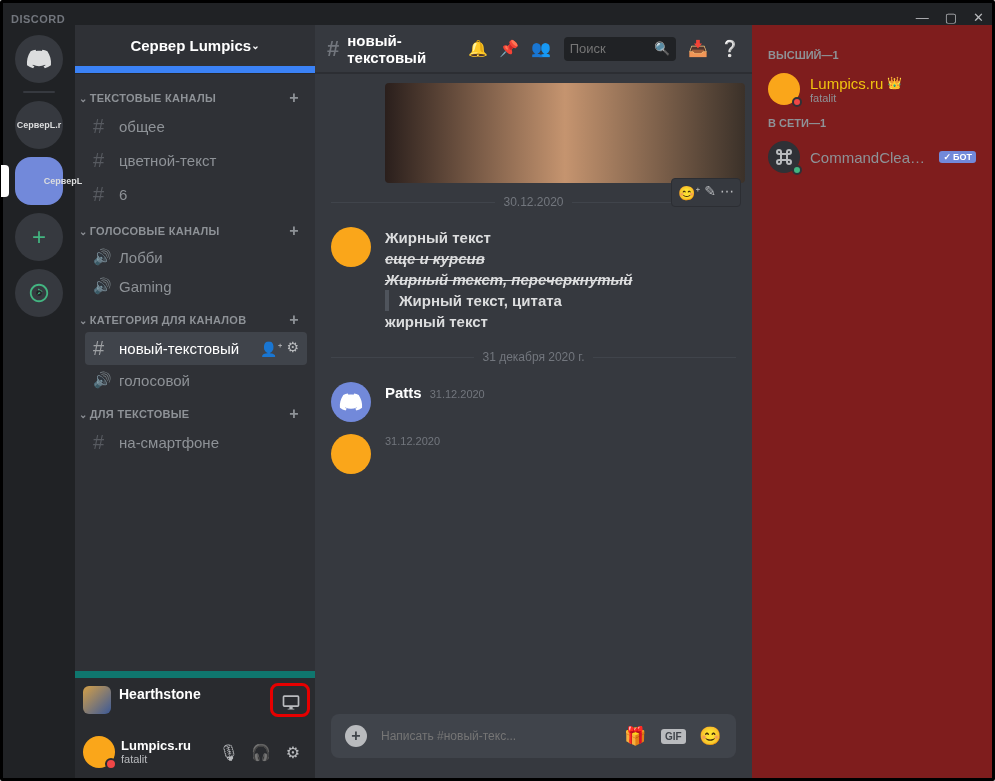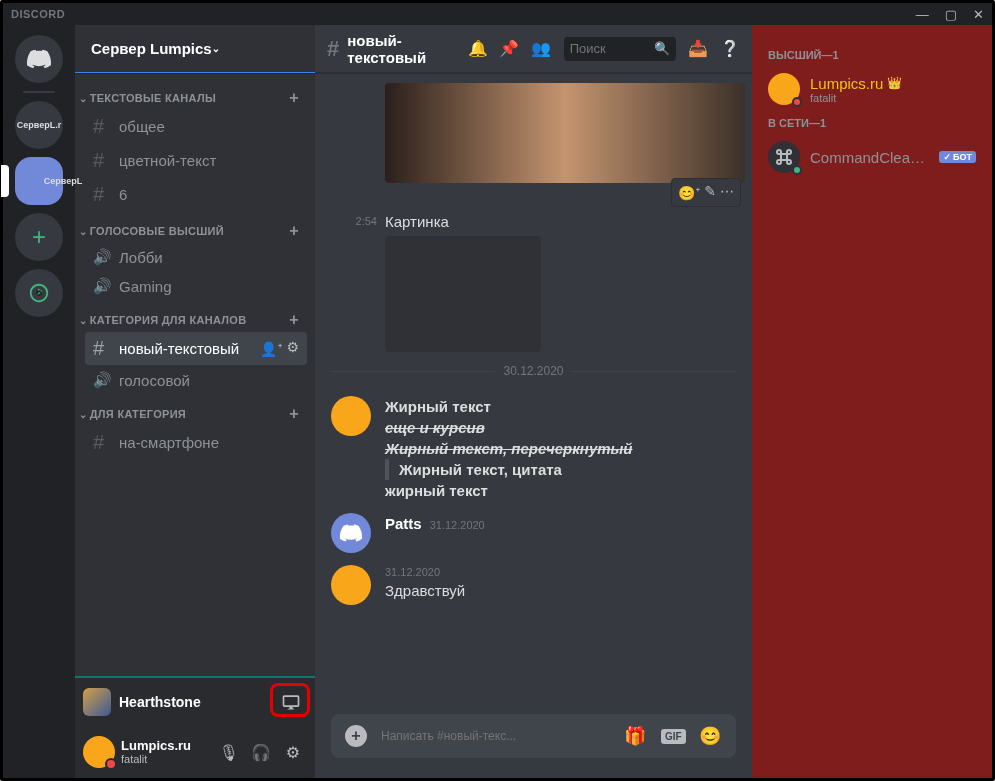--- a/index.html
+++ b/index.html
@@ -1,51 +1,51 @@
 <!DOCTYPE html>
 <html><head>
 <meta charset="utf-8">
 <style>
 * { margin: 0; padding: 0; box-sizing: border-box; font-family: "Whitney", "Helvetica Neue", Helvetica, Arial, sans-serif; }
 body { background: #fff; width: 995px; height: 781px; overflow: hidden; position: relative; }
 .outer-frame { border: 3px solid #000; width: 995px; height: 781px; background: #000; border-radius: 2px; }
-.title-bar { height: 22px; background: #202225; display: flex; align-items: center; justify-content: space-between; padding: 0 8px; }
+.title-bar { height: 22px; background: #202225; display: flex; align-items: flex-end; justify-content: space-between; padding: 0 8px; }
 .title-text { color: #72767d; font-size: 11px; font-weight: 700; letter-spacing: 0.5px; }
 .win-controls { display: flex; gap: 16px; color: #b9bbbe; font-size: 13px; }
 .win-controls span { cursor: pointer; }
 .app { display: flex; height: calc(100% - 22px); background: #36393f; }
 
 
 .server-col { width: 72px; background: #202225; display: flex; flex-direction: column; align-items: center; padding-top: 10px; gap: 8px; }
 .server-pill { width: 48px; height: 48px; border-radius: 50%; background: #36393f; display: flex; align-items: center; justify-content: center; cursor: pointer; position: relative; }
 .server-pill.active { border-radius: 16px; background: #7289da; padding-left: 48px; }
 .server-pill.home svg { width: 26px; height: 26px; fill: #dcddde; }
 .server-pill.label { font-size: 9px; color: #dcddde; font-weight: 600; }
 .server-pill.add { color: #43b581; font-size: 24px; }
 .server-pill.explore { color: #43b581; }
 .server-sep { width: 32px; height: 2px; background: #36393f; border-radius: 1px; }
 .active-indicator { position: absolute; left: -14px; top: 8px; width: 8px; height: 32px; background: #fff; border-radius: 0 4px 4px 0; }
 
 
 .channel-col { width: 240px; background: #2f3136; display: flex; flex-direction: column; }
-.server-header { height: 48px; border-bottom: 1px solid #3b82f6; display: flex; align-items: center; justify-content: flex-start; padding: 0 16px; color: #fff; font-weight: 600; font-size: 15px; cursor: pointer; box-shadow: 0 1px 0 rgba(4,4,5,0.2); }
+.server-header { height: 48px; border-bottom: 7px solid #3b82f6; display: flex; align-items: center; justify-content: center; padding: 0 16px; color: #fff; font-weight: 600; font-size: 15px; cursor: pointer; box-shadow: 0 1px 0 rgba(4,4,5,0.2); }
 .channel-scroll { flex: 1; overflow-y: auto; padding: 6px 8px 0 2px; }
 .category { display: flex; align-items: center; justify-content: space-between; padding: 10px 8px 2px 2px; color: #8e9297; font-size: 11px; font-weight: 700; letter-spacing: 0.3px; cursor: pointer; }
 .category-title { display: flex; align-items: center; gap: 2px; }
 .category .add { color: #8e9297; font-size: 16px; }
 .channel { display: flex; align-items: center; padding: 5px 8px; margin: 1px 0 1px 8px; border-radius: 4px; color: #8e9297; font-size: 15px; cursor: pointer; gap: 6px; }
 .channel.active { background: #40444b; color: #fff; }
 .channel.active .chan-name { color: #fff; }
 .channel .chan-icon { width: 20px; opacity: 0.6; }
 .channel .chan-name { flex: 1; }
 .channel .chan-actions { display: none; gap: 4px; color: #b9bbbe; font-size: 14px; }
 .channel.active .chan-actions { display: flex; }
 
 
-.activity-panel { padding: 8px; background: #292b2f; border-top: 2px solid #0f766e; display: flex; align-items: center; gap: 8px; position: relative; }
+.activity-panel { padding: 8px; background: #292b2f; border-top: 7px solid #0f766e; display: flex; gap: 8px; position: relative; }
 .activity-icon { width: 28px; height: 28px; background: linear-gradient(135deg, #d4a048, #3b5998); border-radius: 6px; }
 .activity-name { color: #fff; font-size: 14px; font-weight: 600; flex: 1; }
 .screen-btn { width: 32px; height: 32px; display: flex; align-items: center; justify-content: center; color: #b9bbbe; cursor: pointer; border-radius: 4px; }
 .screen-btn svg { width: 20px; height: 20px; fill: #b9bbbe; }
 .highlight-red { position: absolute; right: 5px; top: 5px; width: 40px; height: 34px; border: 3px solid #e60000; border-radius: 8px; pointer-events: none; }
 .user-panel { height: 52px; background: #292b2f; display: flex; align-items: center; padding: 0 8px; gap: 6px; }
 .avatar { width: 32px; height: 32px; border-radius: 50%; background: #faa61a; position: relative; }
 .avatar .status { position: absolute; bottom: -2px; right: -2px; width: 12px; height: 12px; border-radius: 50%; background: #f04747; border: 2px solid #292b2f; }
 .user-info { flex: 1; line-height: 1.1; }
 .user-info .name { color: #fff; font-size: 13px; font-weight: 600; }
@@ -172,21 +172,21 @@
             <span class="chan-name">цветной-текст</span>
           </div>
         <div class="channel">
             <span class="hash-ico chan-icon">#</span>
             <span class="chan-name">6</span>
           </div>
 
         <div class="category">
           <span class="category-title">
               <span class="chevron">⌄</span> 
-              <span>ГОЛОСОВЫЕ ВЫСШИЙ</span>
+              <span>ГОЛОСОВЫЕ КАНАЛЫ</span>
             </span>
           <span class="add">+</span>
         </div>
         <div class="channel">
             <span class="speaker-ico chan-icon">🔊</span>
             <span class="chan-name">Лобби</span>
           </div>
         <div class="channel">
             <span class="speaker-ico chan-icon">🔊</span>
             <span class="chan-name">Gaming</span>
@@ -208,21 +208,21 @@
           </span>
         </div>
         <div class="channel">
             <span class="speaker-ico chan-icon">🔊</span>
             <span class="chan-name">голосовой</span>
           </div>
 
         <div class="category">
           <span class="category-title">
               <span class="chevron">⌄</span> 
-              <span>ДЛЯ КАТЕГОРИЯ</span>
+              <span>ДЛЯ ТЕКСТОВЫЕ</span>
             </span>
           <span class="add">+</span>
         </div>
         <div class="channel">
             <span class="hash-ico chan-icon">#</span>
             <span class="chan-name">на-смартфоне</span>
           </div>
       </div>
 
       <div class="activity-panel">
@@ -268,45 +268,41 @@
         <span class="header-icon">📥</span>
         <span class="header-icon">❔</span>
       </div>
 
       <div class="messages">
         <div class="attachment-img">
           <div class="img-toolbar">
             <span>😊⁺</span>
             <span>✎</span>
             <span>⋯</span>
-          </div>
-        </div>
-        <div class="caption-row">
-          <span class="caption-time">2:54</span>
-          <div class="caption-block">
-            <span class="caption-text">Картинка</span>
-            <div class="placeholder-img"></div>
           </div>
         </div>
 
         <div class="divider">
             <span>30.12.2020</span>
           </div>
 
         <div class="msg-row">
           <div class="msg-avatar"></div>
           <div class="msg-content msg-text">
             <div class="bold">Жирный текст</div>
             <div class="bold strike">еще и курсив</div>
             <div class="bold strike">Жирный текст, перечеркнутый</div>
             <div class="quote bold">Жирный текст, цитата</div>
             <div class="bold">жирный текст</div>
           </div>
         </div>
 
+        <div class="divider">
+            <span>31 декабря 2020 г.</span>
+          </div>
 
         <div class="msg-row">
           <div class="msg-avatar bot">
             <svg viewBox="0 0 28 20">
                 <path d="M23 1.7C21.3.9 19.5.3 17.7 0c-.3.5-.5.9-.7 1.4-2-.3-4-.3-6 0C10.8.9 10.6.5 10.3 0 8.5.3 6.7.9 5 1.7 1.6 6.8.6 11.8 1.1 16.7c2 1.5 4.2 2.6 6.6 3.3.5-.7 1-1.5 1.4-2.3-.8-.3-1.5-.6-2.2-1l.5-.4c4.2 2 9 2 13.1 0l.6.4c-.7.4-1.5.8-2.2 1 .4.8.9 1.6 1.4 2.3 2.4-.7 4.6-1.8 6.6-3.3.5-5.7-1-10.6-3.9-15z"></path>
               </svg>
           </div>
           <div class="msg-content">
             <div class="msg-header">
               <span class="msg-author">Patts</span>
@@ -314,21 +310,20 @@
             </div>
           </div>
         </div>
 
         <div class="msg-row">
           <div class="msg-avatar"></div>
           <div class="msg-content">
             <div class="msg-header">
               <span class="msg-time">31.12.2020</span>
             </div>
-            <div class="msg-text">Здравствуй</div>
           </div>
         </div>
       </div>
 
       <div class="input-area">
         <div class="input-box">
           <span class="plus">+</span>
           <input placeholder="Написать #новый-текс..." style="">
           <span class="action">🎁</span>
           <span class="action gif-btn">GIF</span>

